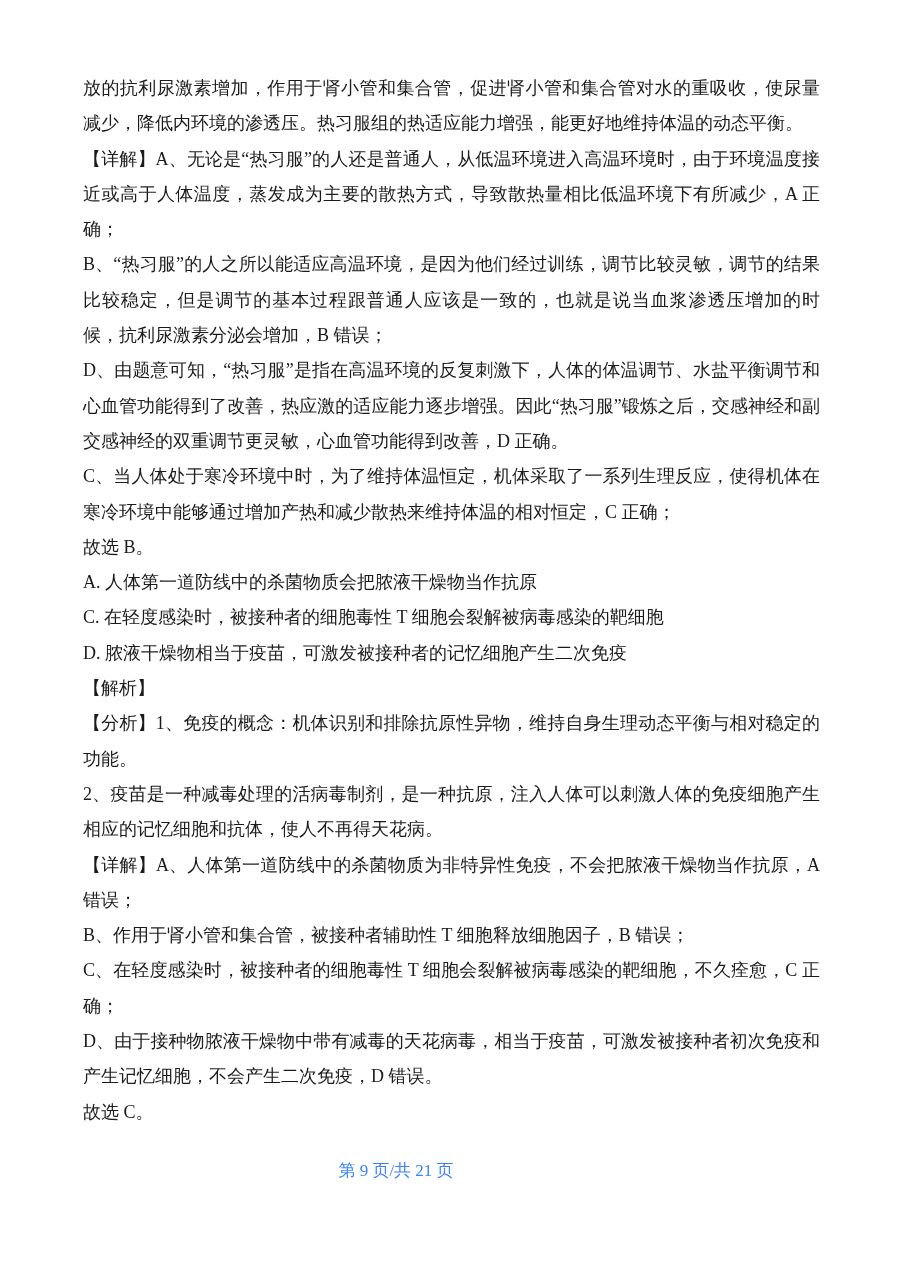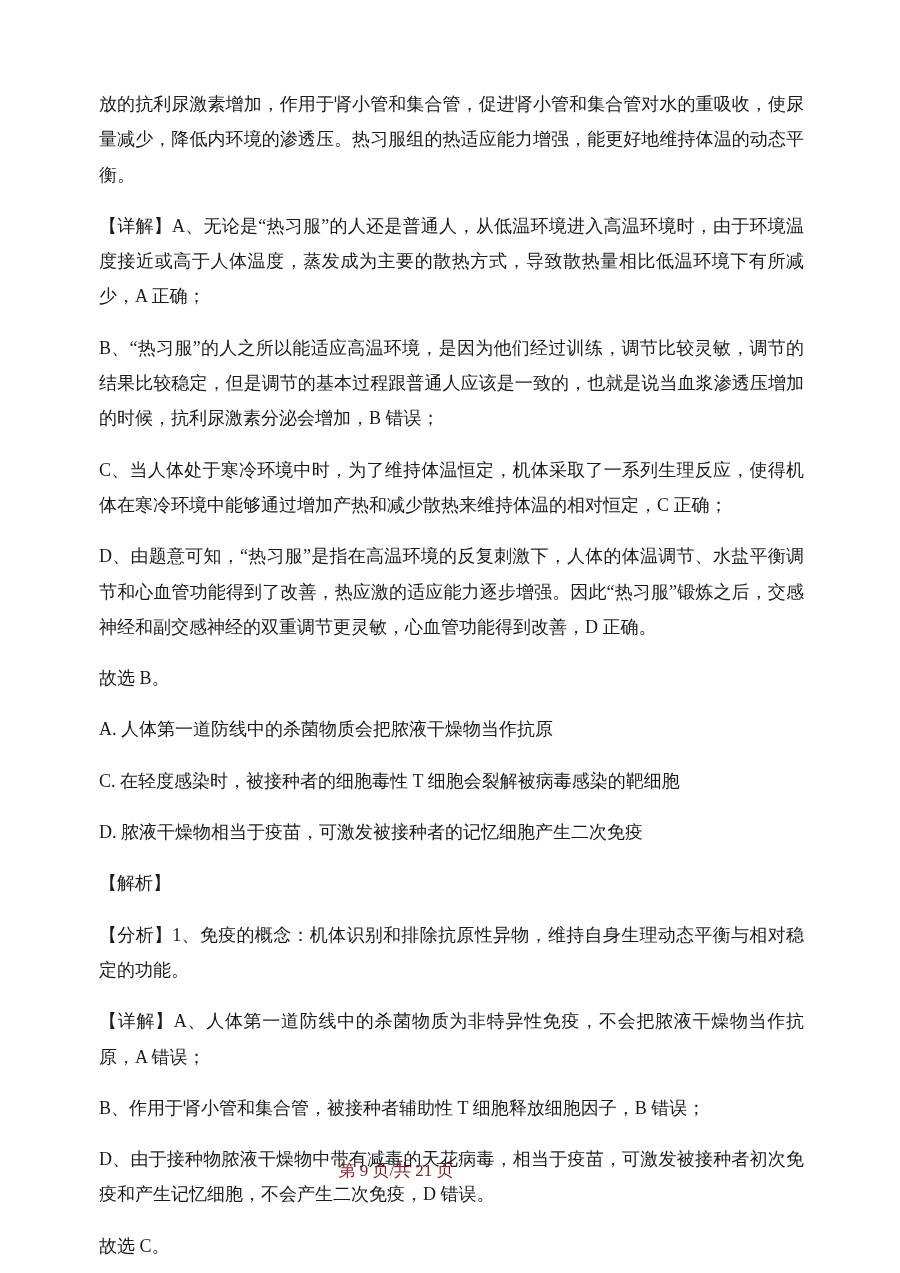--- a/index.html
+++ b/index.html
@@ -19,50 +19,52 @@
     position: absolute;
     left: 83px;
     top: 71px;
     width: 737px;
     font-size: 18px;
     line-height: 35.3px;
     text-align: justify;
     text-justify: inter-ideograph;
   }
   .doc p {
-    margin: 16px;
+    margin: 0;
     padding: 0;
   }
   .footer {
     position: absolute;
     top: 1160px;
     left: 0;
     width: 792px;
     text-align: center;
     font-size: 17px;
     line-height: 22px;
-    color: #7f1d1d;
+    color: #3b82f6;
   }
 </style>
 </head>
 <body>
 
 <div class="page">
   <div class="doc">
     <p>放的抗利尿激素增加，作用于肾小管和集合管，促进肾小管和集合管对水的重吸收，使尿量减少，降低内环境的渗透压。热习服组的热适应能力增强，能更好地维持体温的动态平衡。</p>
     <p>【详解】A、无论是“热习服”的人还是普通人，从低温环境进入高温环境时，由于环境温度接近或高于人体温度，蒸发成为主要的散热方式，导致散热量相比低温环境下有所减少，A 正确；</p>
     <p>B、“热习服”的人之所以能适应高温环境，是因为他们经过训练，调节比较灵敏，调节的结果比较稳定，但是调节的基本过程跟普通人应该是一致的，也就是说当血浆渗透压增加的时候，抗利尿激素分泌会增加，B 错误；</p>
+    <p>D、由题意可知，“热习服”是指在高温环境的反复刺激下，人体的体温调节、水盐平衡调节和心血管功能得到了改善，热应激的适应能力逐步增强。因此“热习服”锻炼之后，交感神经和副交感神经的双重调节更灵敏，心血管功能得到改善，D 正确。</p>
     <p>C、当人体处于寒冷环境中时，为了维持体温恒定，机体采取了一系列生理反应，使得机体在寒冷环境中能够通过增加产热和减少散热来维持体温的相对恒定，C 正确；</p>
-    <p>D、由题意可知，“热习服”是指在高温环境的反复刺激下，人体的体温调节、水盐平衡调节和心血管功能得到了改善，热应激的适应能力逐步增强。因此“热习服”锻炼之后，交感神经和副交感神经的双重调节更灵敏，心血管功能得到改善，D 正确。</p>
     <p>故选 B。</p>
     <p>A. 人体第一道防线中的杀菌物质会把脓液干燥物当作抗原</p>
     <p>C. 在轻度感染时，被接种者的细胞毒性 T 细胞会裂解被病毒感染的靶细胞</p>
     <p>D. 脓液干燥物相当于疫苗，可激发被接种者的记忆细胞产生二次免疫</p>
     <p>【解析】</p>
     <p>【分析】1、免疫的概念：机体识别和排除抗原性异物，维持自身生理动态平衡与相对稳定的功能。</p>
+    <p>2、疫苗是一种减毒处理的活病毒制剂，是一种抗原，注入人体可以刺激人体的免疫细胞产生相应的记忆细胞和抗体，使人不再得天花病。</p>
     <p>【详解】A、人体第一道防线中的杀菌物质为非特异性免疫，不会把脓液干燥物当作抗原，A 错误；</p>
     <p>B、作用于肾小管和集合管，被接种者辅助性 T 细胞释放细胞因子，B 错误；</p>
+    <p>C、在轻度感染时，被接种者的细胞毒性 T 细胞会裂解被病毒感染的靶细胞，不久痊愈，C 正确；</p>
     <p>D、由于接种物脓液干燥物中带有减毒的天花病毒，相当于疫苗，可激发被接种者初次免疫和产生记忆细胞，不会产生二次免疫，D 错误。</p>
     <p>故选 C。</p>
 
   </div>
   <div class="footer">第 9 页/共 21 页</div>
 </div>
 
 </body></html>

